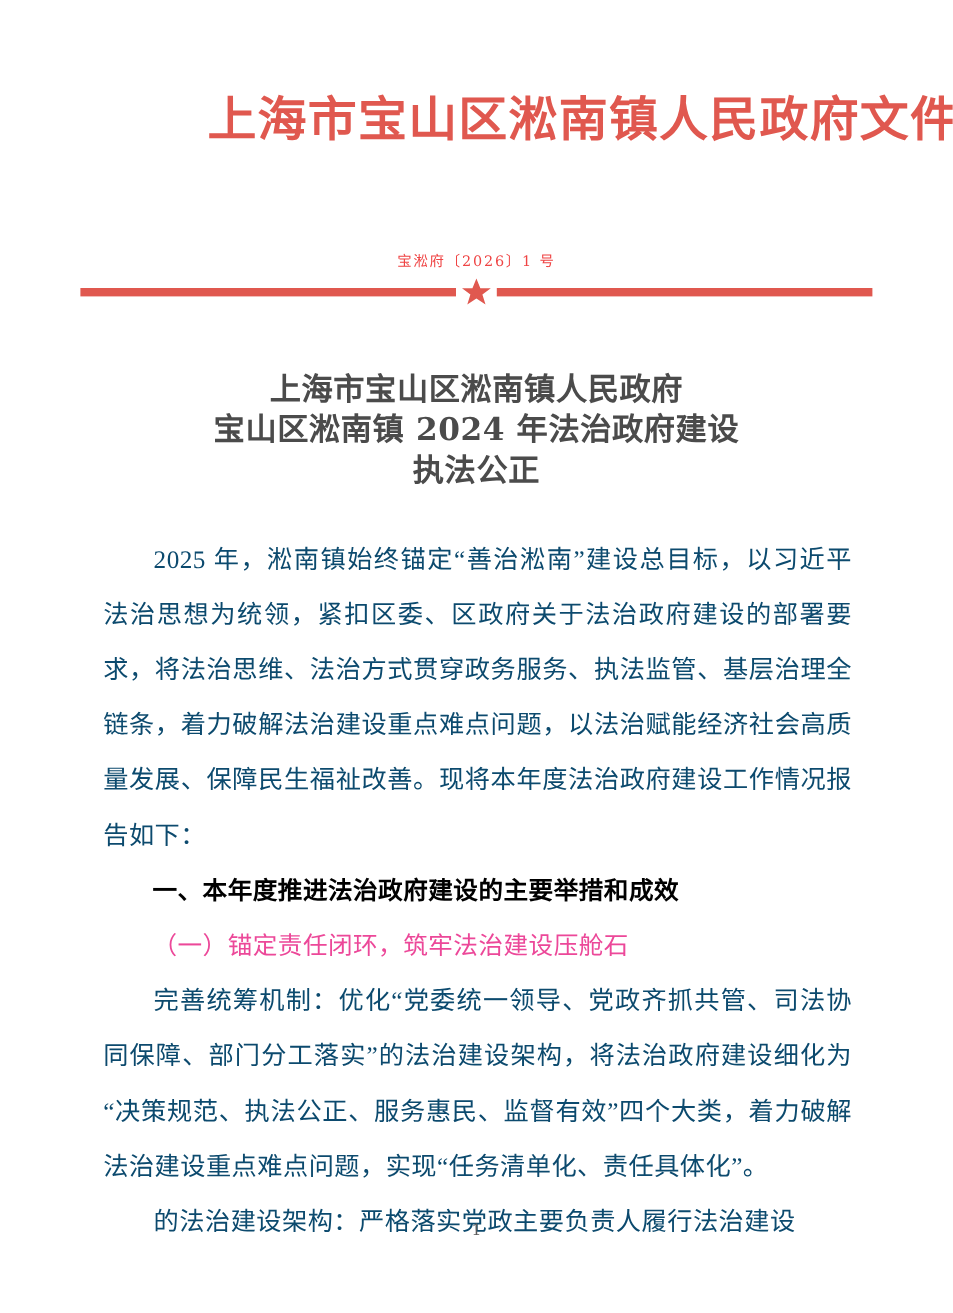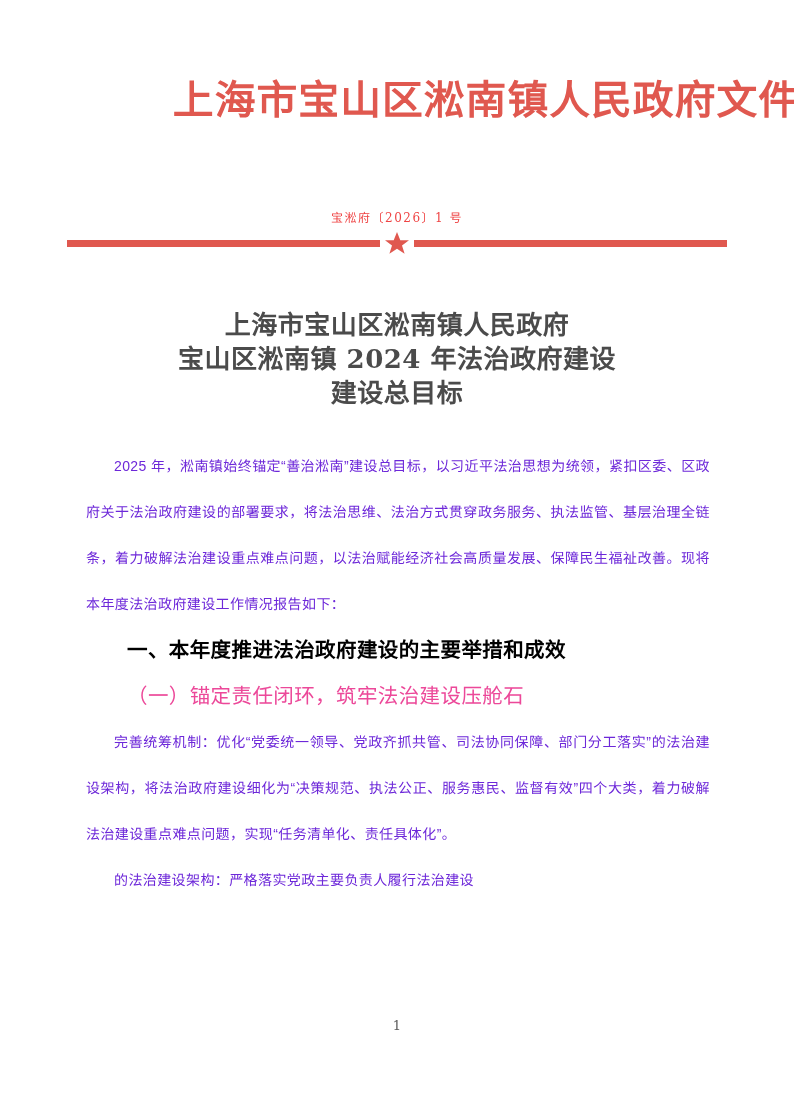--- a/index.html
+++ b/index.html
@@ -111,24 +111,24 @@
 
   
   .body-block {
     position: absolute;
     top: 443px;
     left: 86px;
     width: 624px;
   }
 
   .para {
-    font-family: Liberation Sans, sans-serif;
-    font-size: 14px;
+    font-family: Liberation Serif, serif;
+    font-size: 21px;
     line-height: 46px;
-    color: #6d28d9;
+    color: #0c4a6e;
     text-align: justify;
     text-justify: inter-character;
     text-indent: 2em;
     letter-spacing: 0.4px;
     margin: 0;
   }
 
   .heading-1 {
     font-family: "DejaVu Sans", "Liberation Sans", sans-serif;
     font-weight: bold;
@@ -181,21 +181,21 @@
       <svg width="26" height="24" viewBox="0 0 26 24" aria-hidden="true">
         <polygon points="13,1 16.3,9.2 25,9.2 18,14.4 20.6,22.8 13,17.7 5.4,22.8 8,14.4 1,9.2 9.7,9.2" fill="#e0584f"></polygon>
       </svg>
     </div>
     <div class="divider-bar"></div>
   </div>
 
   <div class="doc-title">
     <div class="doc-title-line">上海市宝山区淞南镇人民政府</div>
     <div class="doc-title-line">宝山区淞南镇 2024 年法治政府建设</div>
-    <div class="doc-title-line">建设总目标</div>
+    <div class="doc-title-line">执法公正</div>
   </div>
 
   <div class="body-block">
     <p class="para">2025 年，淞南镇始终锚定“善治淞南”建设总目标，以习近平法治思想为统领，紧扣区委、区政府关于法治政府建设的部署要求，将法治思维、法治方式贯穿政务服务、执法监管、基层治理全链条，着力破解法治建设重点难点问题，以法治赋能经济社会高质量发展、保障民生福祉改善。现将本年度法治政府建设工作情况报告如下：</p>
     <p class="heading-1">一、本年度推进法治政府建设的主要举措和成效</p>
     <p class="heading-2">（一）锚定责任闭环，筑牢法治建设压舱石</p>
     <p class="para">完善统筹机制：优化“党委统一领导、党政齐抓共管、司法协同保障、部门分工落实”的法治建设架构，将法治政府建设细化为“决策规范、执法公正、服务惠民、监督有效”四个大类，着力破解法治建设重点难点问题，实现“任务清单化、责任具体化”。</p>
     <p class="para">的法治建设架构：严格落实党政主要负责人履行法治建设</p>
   </div>
 

